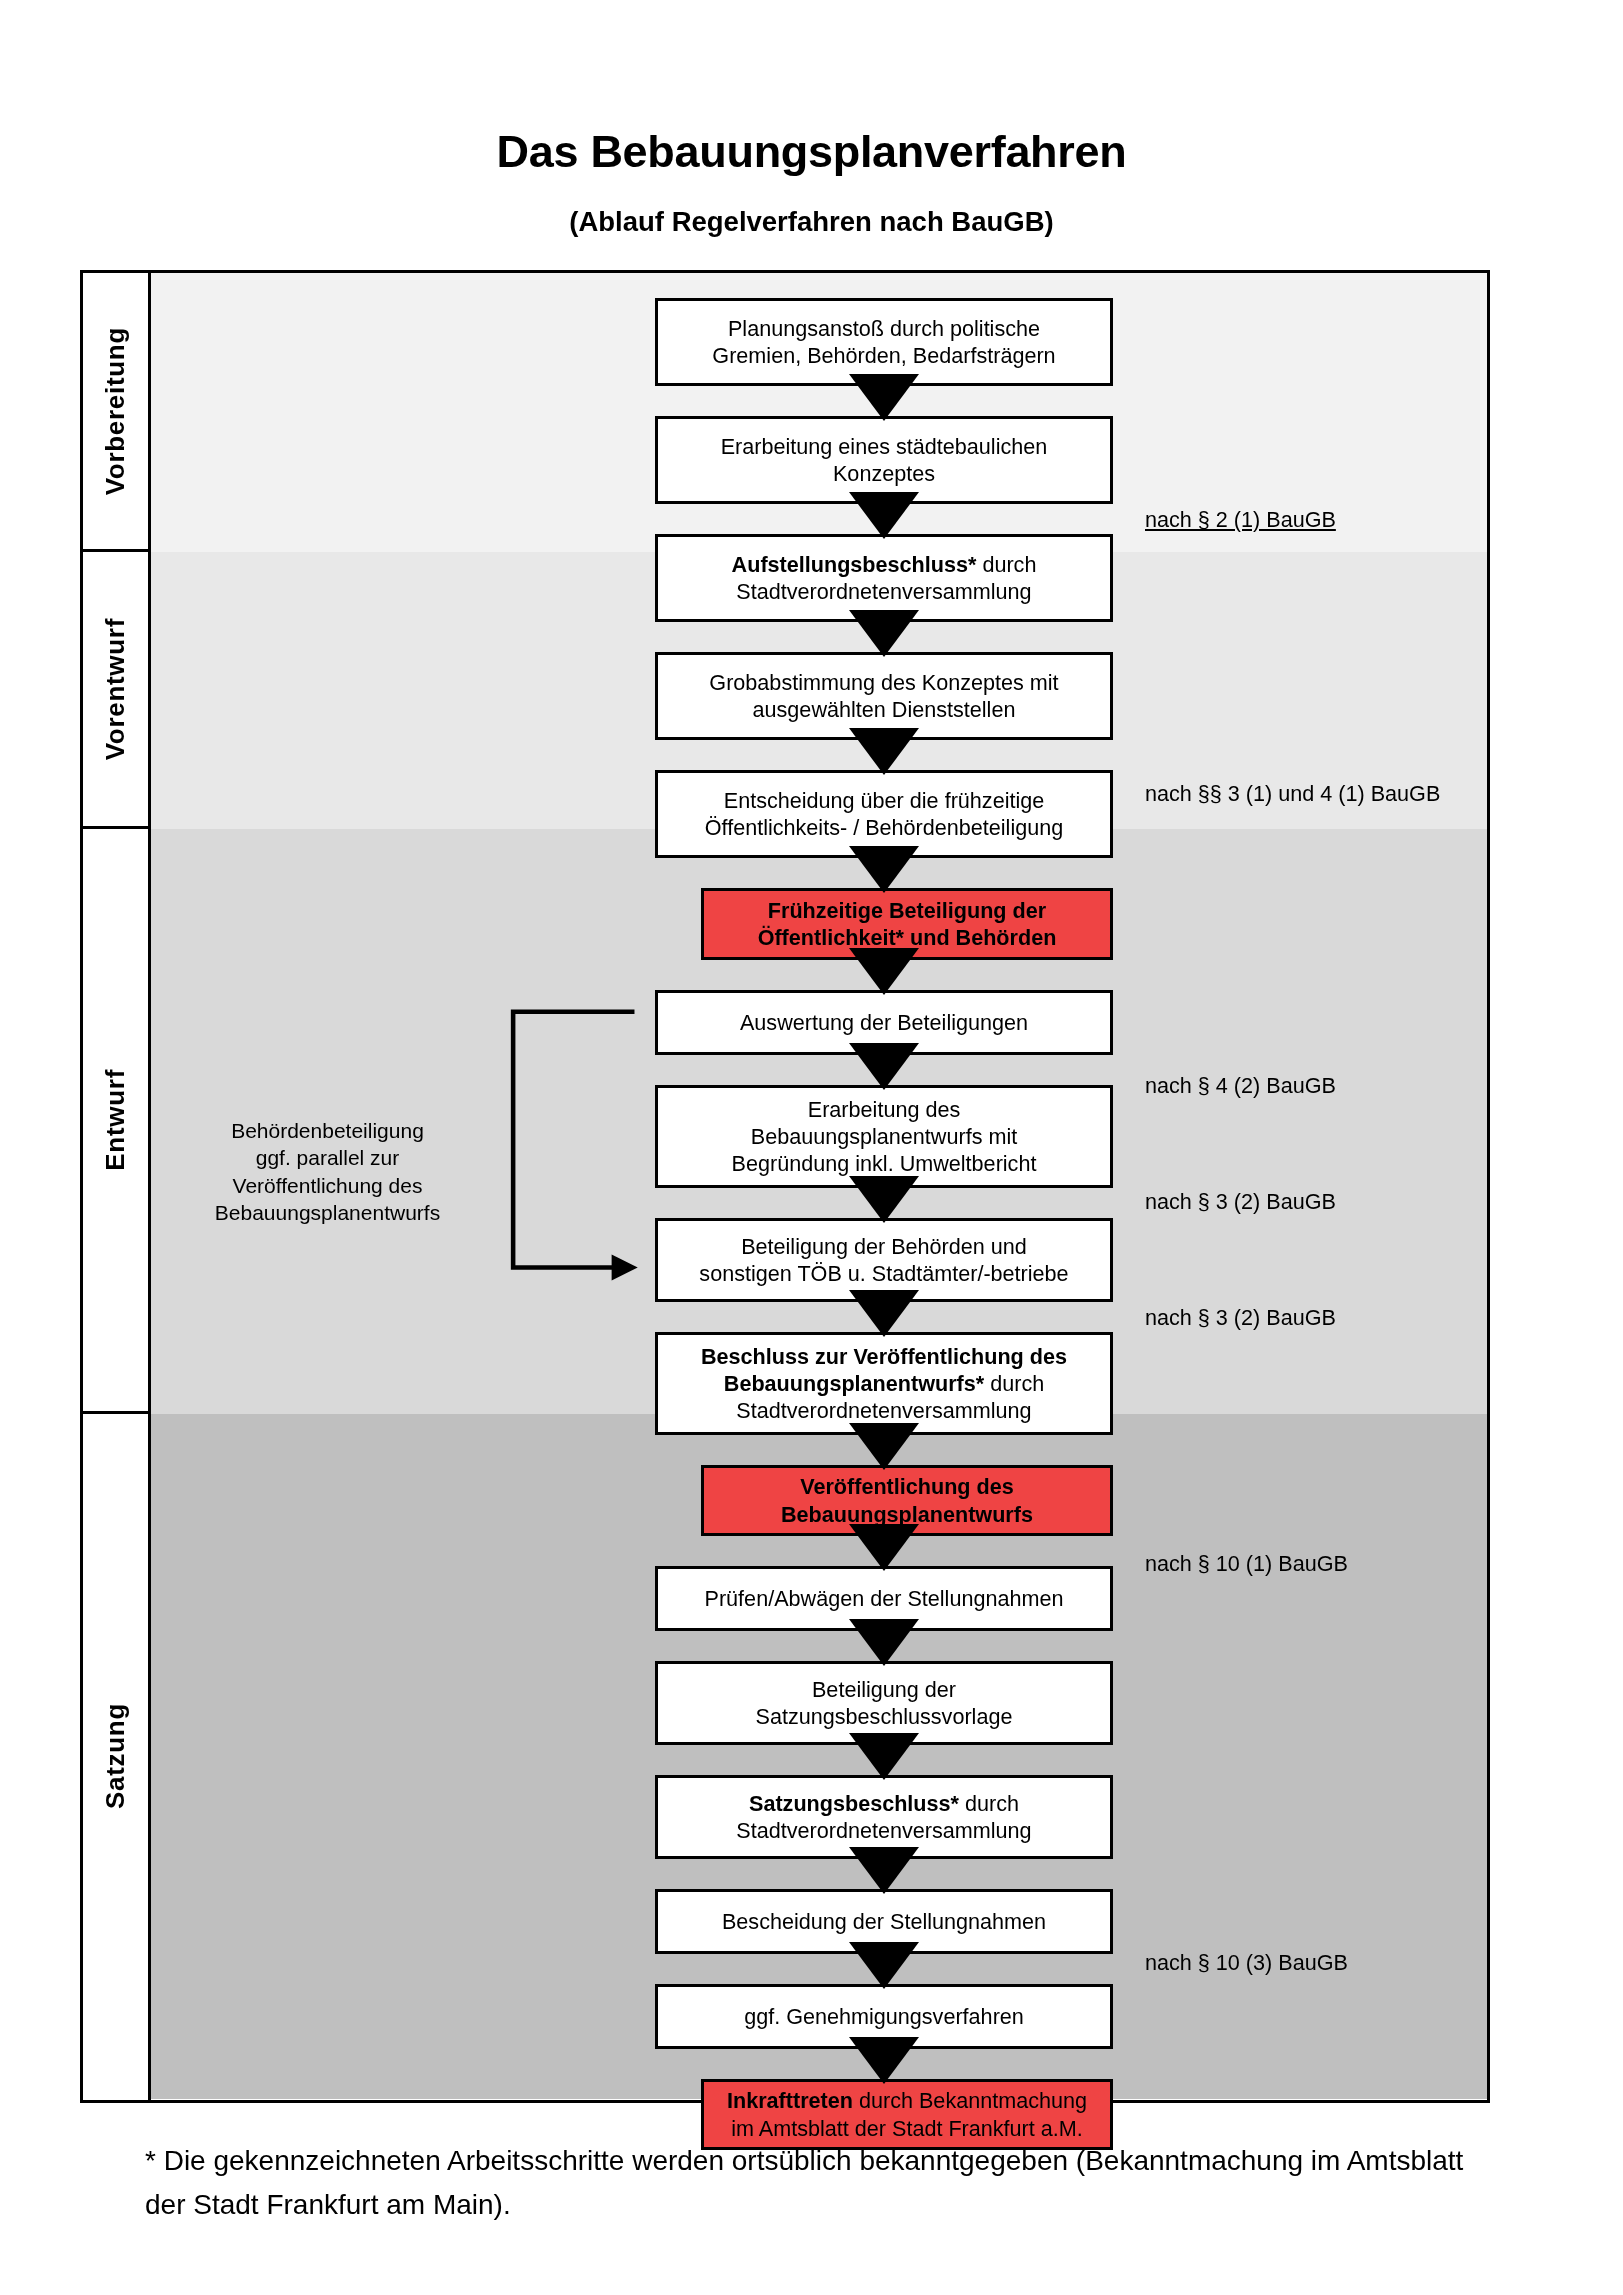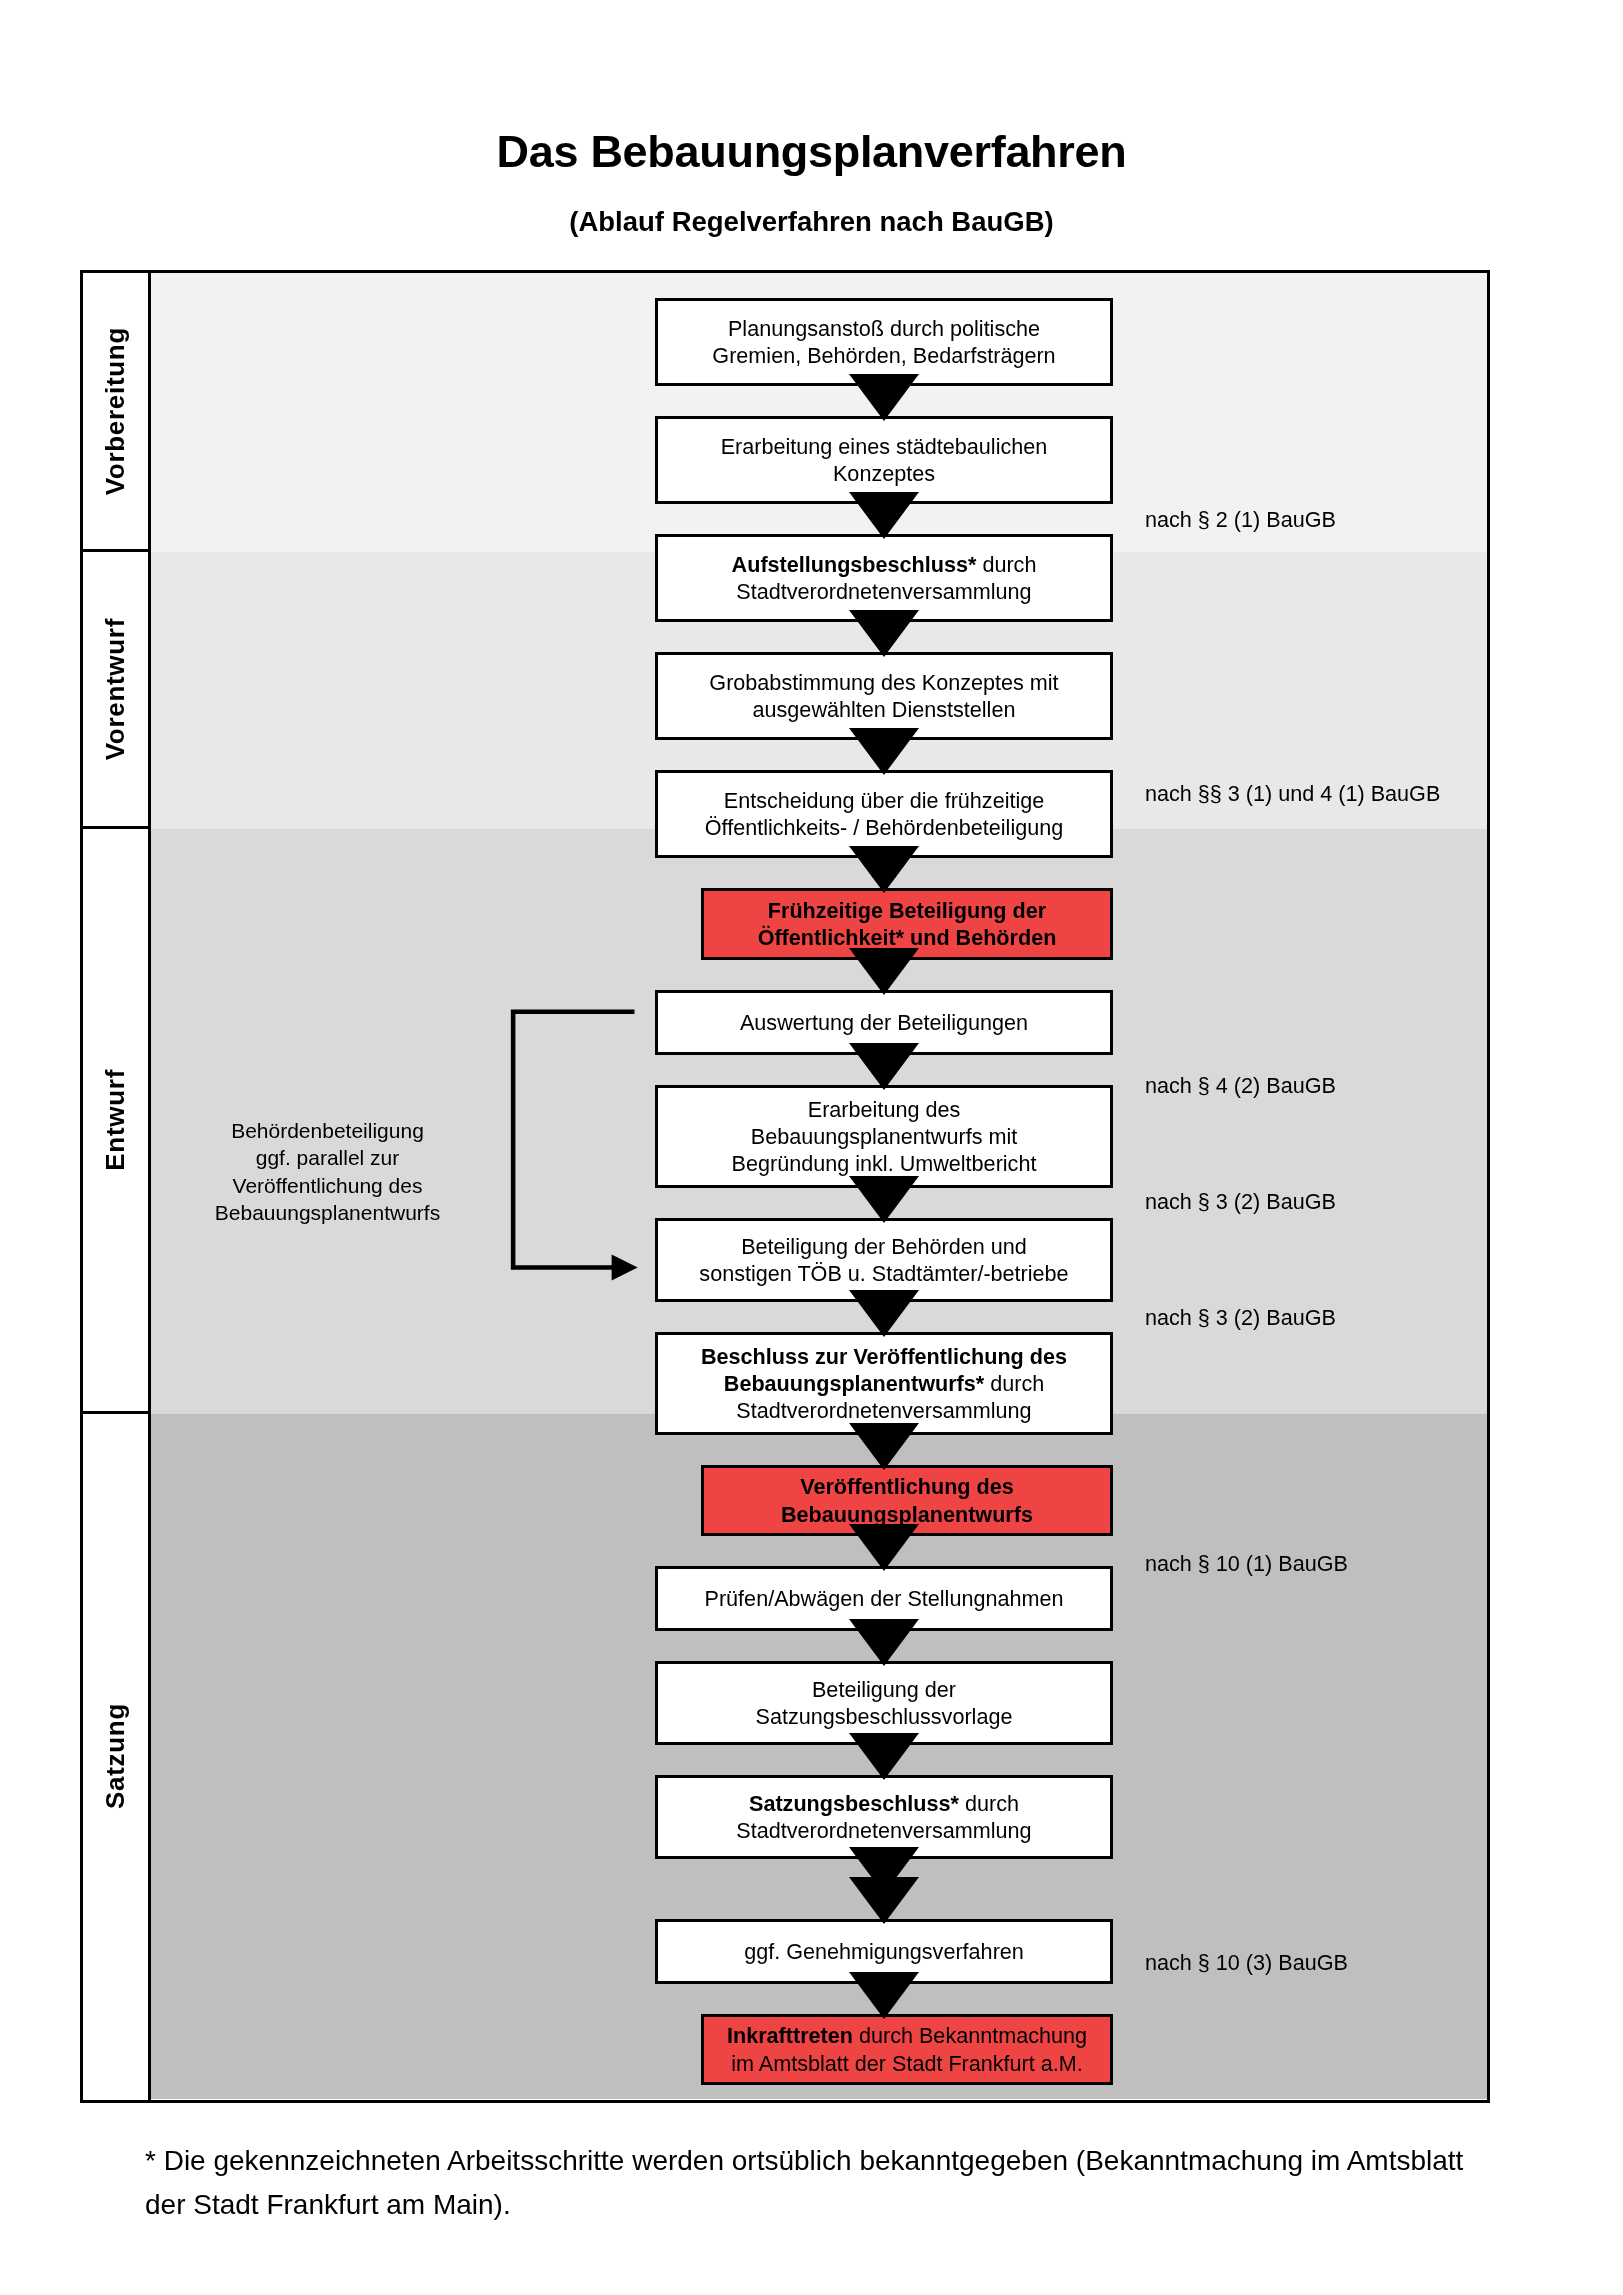--- a/index.html
+++ b/index.html
@@ -297,34 +297,37 @@
         <span class="ln">Satzungsbeschlussvorlage</span>
       </div>
       <div class="connector"></div>
 
       <div class="step" style="height:84px">
         <span class="ln"><b>Satzungsbeschluss*</b><span> durch</span></span>
         <span class="ln">Stadtverordnetenversammlung</span>
       </div>
       <div class="connector"></div>
 
+      <div class="step" style="height:65px">
+        <span class="ln">Bescheidung der Stellungnahmen</span>
+      </div>
       <div class="connector"></div>
 
       <div class="step" style="height:65px">
         <span class="ln">ggf. Genehmigungsverfahren</span>
       </div>
       <div class="connector"></div>
 
       <div class="step highlight" style="height:71px">
         <span class="ln"><b>Inkrafttreten</b><span> durch Bekanntmachung</span></span>
         <span class="ln">im Amtsblatt der Stadt Frankfurt a.M.</span>
       </div>
     </div>
 
-    <div class="note" style="left:994px; top:234px;">nach § 2 (1) BauGB</div>
+    <div class="note" style="left:994px; top:234px;text-decoration:underline;">nach § 2 (1) BauGB</div>
     <div class="note" style="left:994px; top:508px;">nach §§ 3 (1) und 4 (1) BauGB</div>
     <div class="note" style="left:994px; top:800px;">nach § 4 (2) BauGB</div>
     <div class="note" style="left:994px; top:916px;">nach § 3 (2) BauGB</div>
     <div class="note" style="left:994px; top:1032px;">nach § 3 (2) BauGB</div>
     <div class="note" style="left:994px; top:1278px;">nach § 10 (1) BauGB</div>
     <div class="note" style="left:994px; top:1677px;">nach § 10 (3) BauGB</div>
   </div>
 </div>
 
 <div id="footnote">* Die gekennzeichneten Arbeitsschritte werden ortsüblich bekanntgegeben (Bekanntmachung im Amtsblatt  der Stadt Frankfurt am Main).</div>

